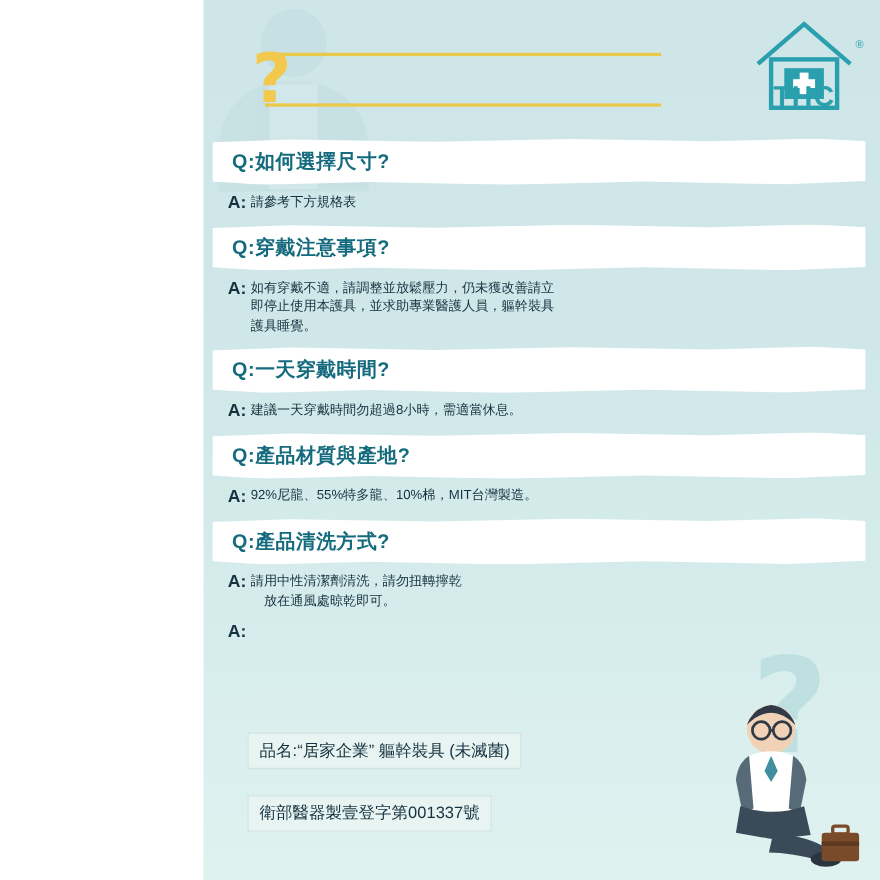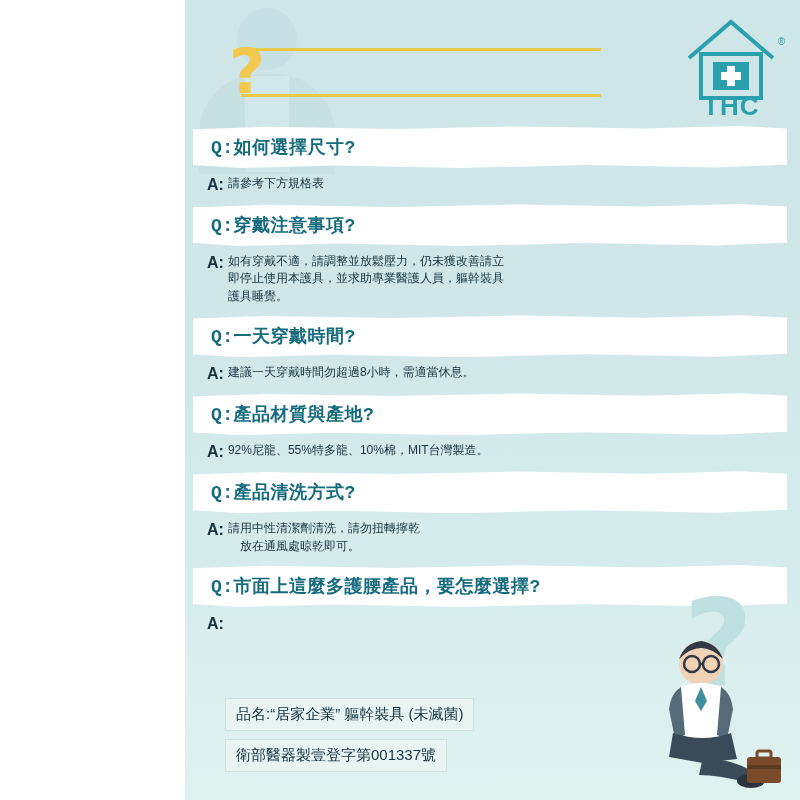--- a/index.html
+++ b/index.html
@@ -76,21 +76,20 @@
   }
   .logo svg { display: block; }
   .logo-text {
     position: absolute;
     left: 28px;
     top: 62px;
     font-size: 26px;
     font-weight: bold;
     color: #2a9fae;
     letter-spacing: 1px;
-    margin-top: 19px;
   }
   .logo-reg {
     position: absolute;
     right: 0px;
     top: 26px;
     font-size: 10px;
     color: #2a9fae;
   }
 
   
@@ -165,21 +164,20 @@
     padding: 9px 14px 9px 18px;
     
     clip-path: polygon(0% 8%, 12% 2%, 34% 7%, 55% 1%, 76% 6%, 92% 0%, 100% 6%, 100% 92%, 88% 99%, 66% 93%, 45% 100%, 24% 94%, 8% 100%, 0% 93%);
   }
   .q-text {
     font-size: 18px;
     font-weight: bold;
     color: #156b7e;
     letter-spacing: 0.5px;
     white-space: nowrap;
-    font-family: Liberation Mono, monospace;
   }
   .a-row {
     display: flex;
     align-items: flex-start;
     margin: 7px 26px 10px 22px;
   }
   .a-label {
     font-size: 16px;
     font-weight: bold;
     color: #14323f;
@@ -200,21 +198,21 @@
     left: 40px;
     bottom: 20px;
     width: 330px;
   }
   .note-box {
     background: #e8f4f2;
     border: 1px solid #cfe2e0;
     padding: 6px 10px;
     font-size: 15px;
     color: #14323f;
-    margin-bottom: 8px;
+    margin-bottom: 24px;
     display: inline-block;
   }
 
   
   .person {
     position: absolute;
     right: 16px;
     bottom: 6px;
     width: 150px;
     height: 165px;
@@ -311,23 +309,20 @@
           <div class="q-text">Q:產品清洗方式?</div>
         </div>
         <div class="a-row">
           <div class="a-label">A:</div>
           <div class="a-text">請用中性清潔劑清洗，請勿扭轉擰乾
 　放在通風處晾乾即可。</div>
         </div>
       </div>
 
       <div class="qa-item">
-        <div class="q-band">
-          <div class="q-text">Q:市面上這麼多護腰產品，要怎麼選擇?</div>
-        </div>
         <div class="a-row">
           <div class="a-label">A:</div>
         </div>
       </div>
 
     </div>
 
     <div class="big-q">?</div>
 
     <div class="person">

